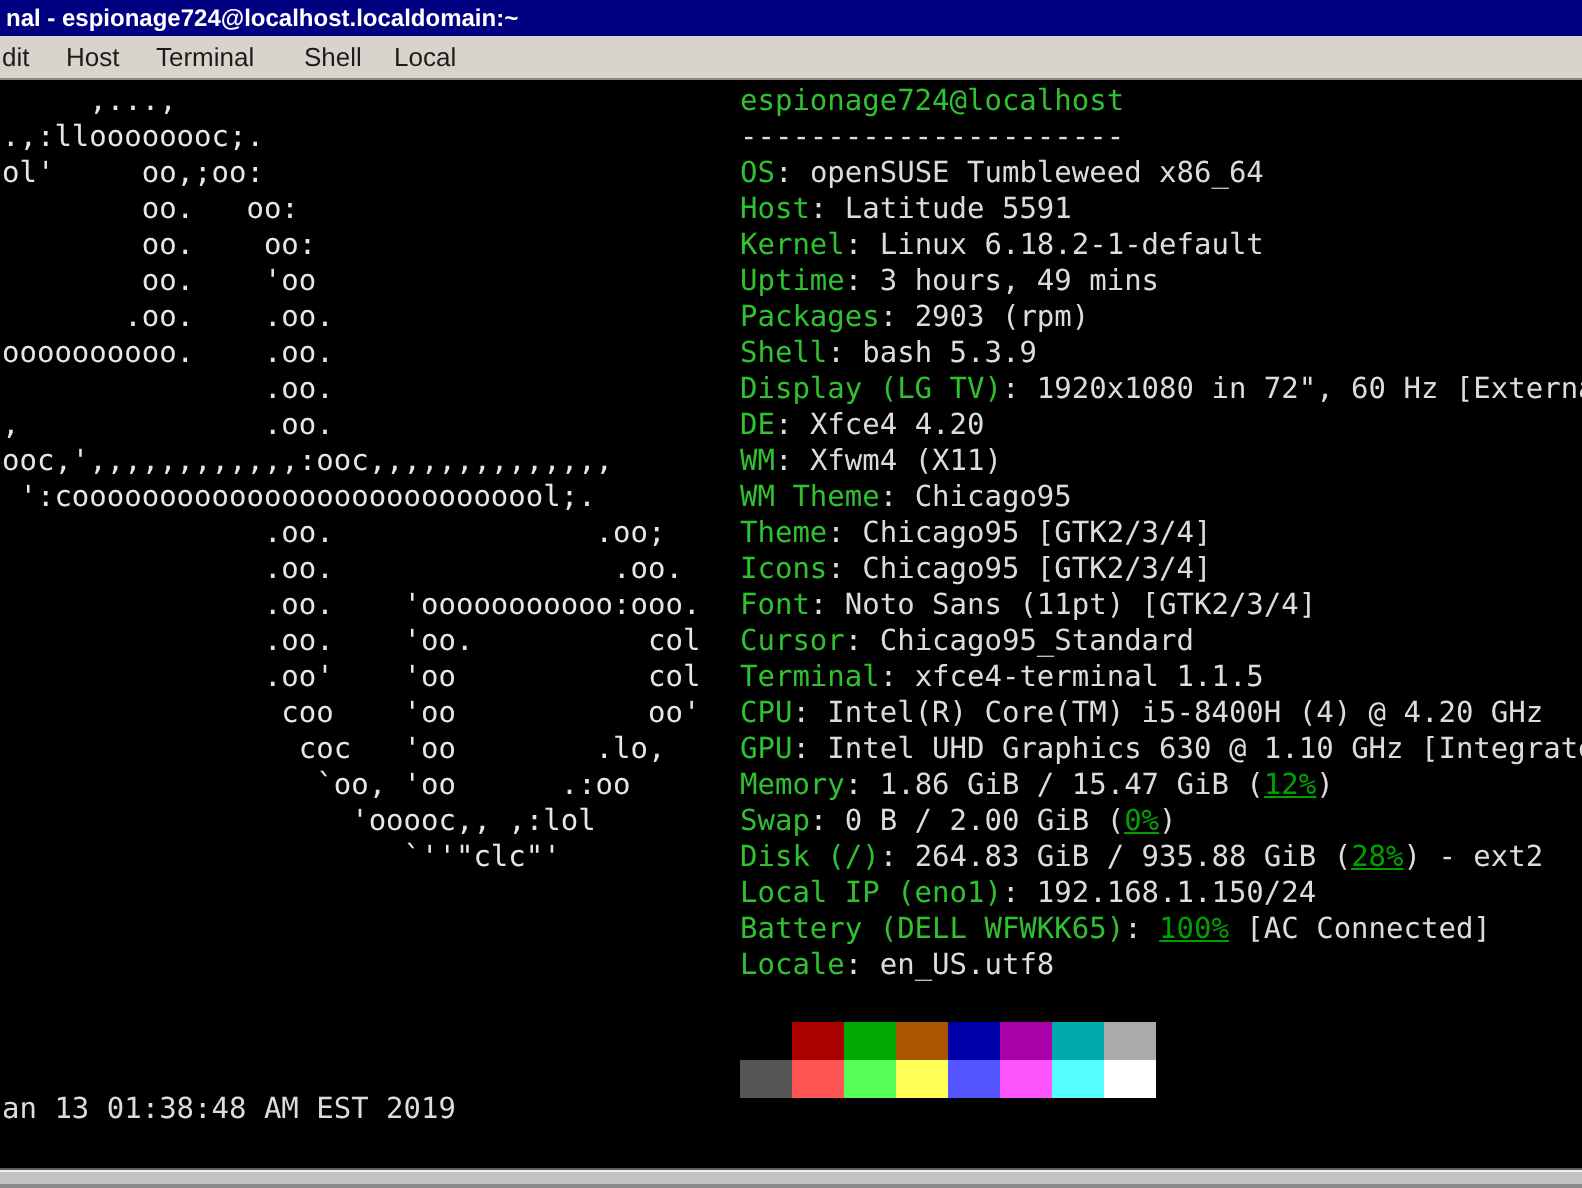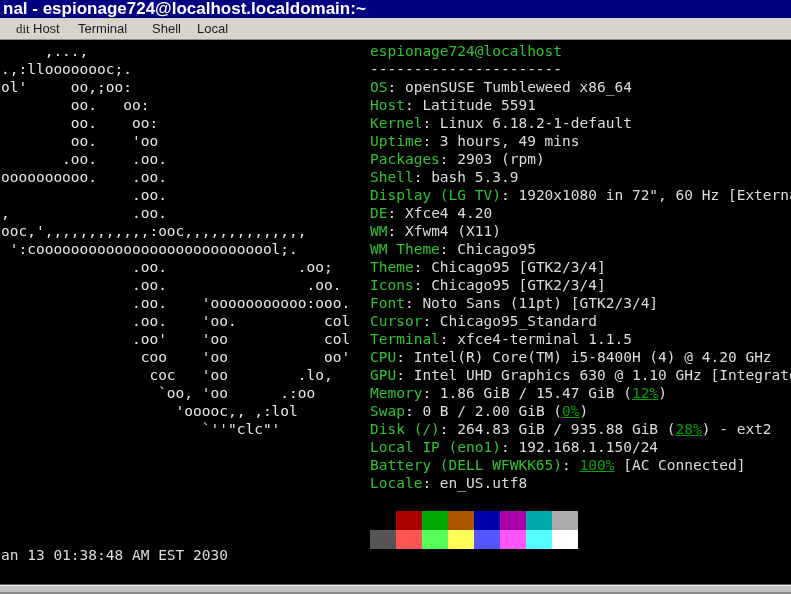--- a/index.html
+++ b/index.html
@@ -5,32 +5,32 @@
   html,body{margin:0;padding:0;}
   body{
     width:791px;height:594px;position:relative;overflow:hidden;
     background:#000;font-family:"Liberation Sans",sans-serif;
     --titlebar:#000080;--titlebar_text:#ffffff;--menubar:#d8d4cc;--menu_text:#1c1c1c;
     --bg:#000000;--fg:#dcdcdc;--green:#30c030;--dim_green:#00a000;--cursor:#d0d0d0;
   }
   .titlebar{
     position:absolute;left:0;top:0;width:791px;height:18px;
     background:var(--titlebar);color:var(--titlebar_text);
-    font-size:17px;font-weight:bold;line-height:18px;
+    font-size:12px;font-weight:bold;line-height:18px;
     padding-left:3px;box-sizing:border-box;white-space:nowrap;
   }
   .menubar{
     position:absolute;left:0;top:18px;width:791px;height:22px;
     background:var(--menubar);border-bottom:1px solid #8e8a82;box-sizing:border-box;
   }
   .mi{
     position:absolute;top:0;height:22px;line-height:22px;
     color:var(--menu_text);font-size:13px;white-space:nowrap;
   }
-  .mi:nth-of-type(1){left:16px;font-family:Liberation Serif, serif;}
+  .mi:nth-of-type(1){left:1px;}
   .mi:nth-of-type(2){left:33px;}
   .mi:nth-of-type(3){left:78px;}
   .mi:nth-of-type(4){left:152px;}
   .mi:nth-of-type(5){left:197px;}
   .screen{
     position:absolute;left:0;top:40px;width:791px;height:544px;
     background:var(--bg);overflow:hidden;
     font-family:"DejaVu Sans Mono",monospace;font-size:14.5px;line-height:18px;
     color:var(--fg);
   }
@@ -113,16 +113,16 @@
         <div class="pblock" style="background: rgb(85, 85, 85);"></div>
         <div class="pblock" style="background: rgb(255, 85, 85);"></div>
         <div class="pblock" style="background: rgb(85, 255, 85);"></div>
         <div class="pblock" style="background: rgb(255, 255, 85);"></div>
         <div class="pblock" style="background: rgb(85, 85, 255);"></div>
         <div class="pblock" style="background: rgb(255, 85, 255);"></div>
         <div class="pblock" style="background: rgb(85, 255, 255);"></div>
         <div class="pblock" style="background: rgb(255, 255, 255);"></div>
       </div>
     </div>
-  <pre class="dateline">an 13 01:38:48 AM EST 2030</pre>
+  <pre class="dateline">an 13 01:38:48 AM EST 2019</pre>
 </div>
 
 <div class="bottomborder"></div>
 
 </body></html>

